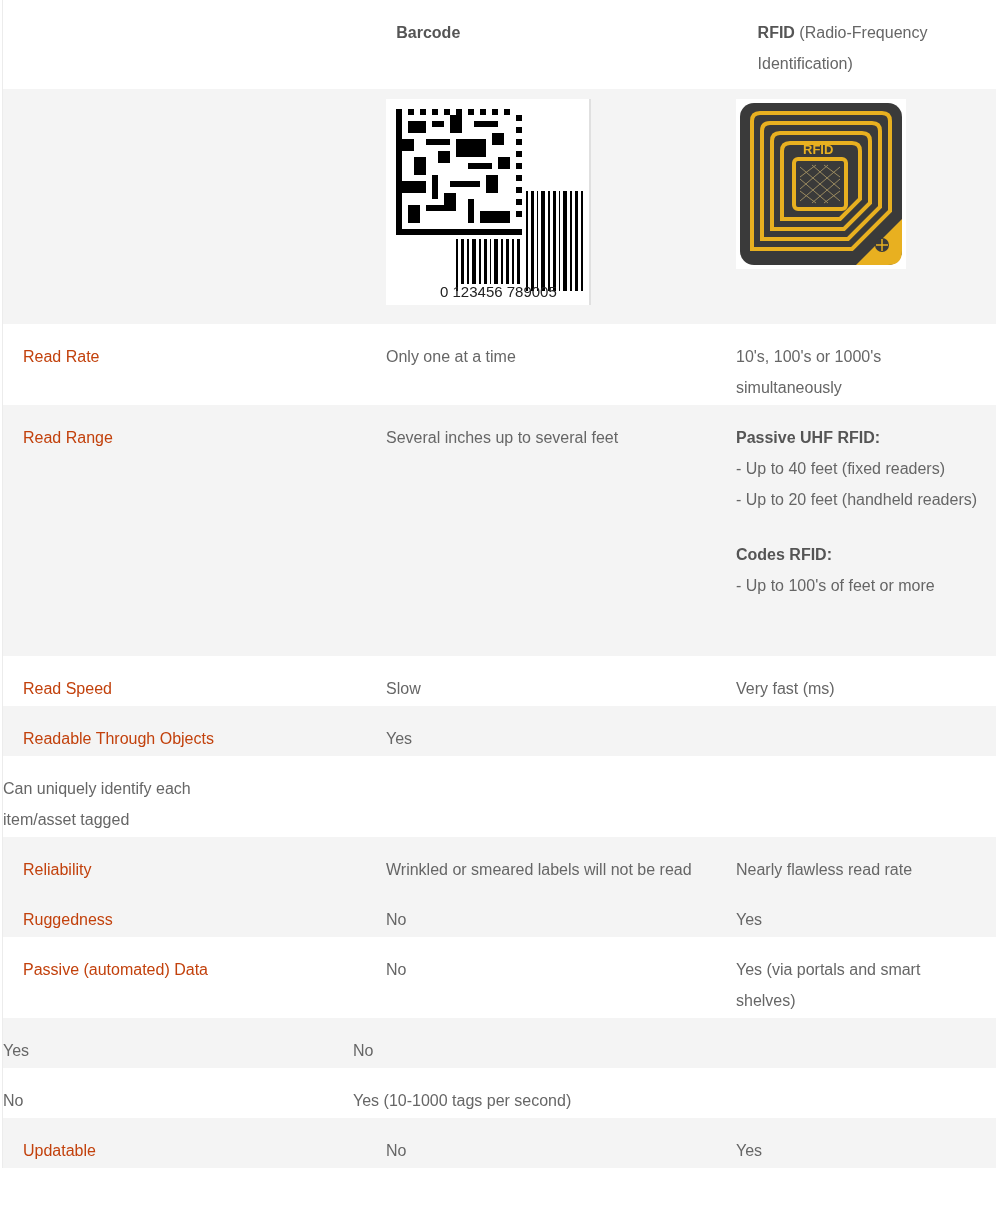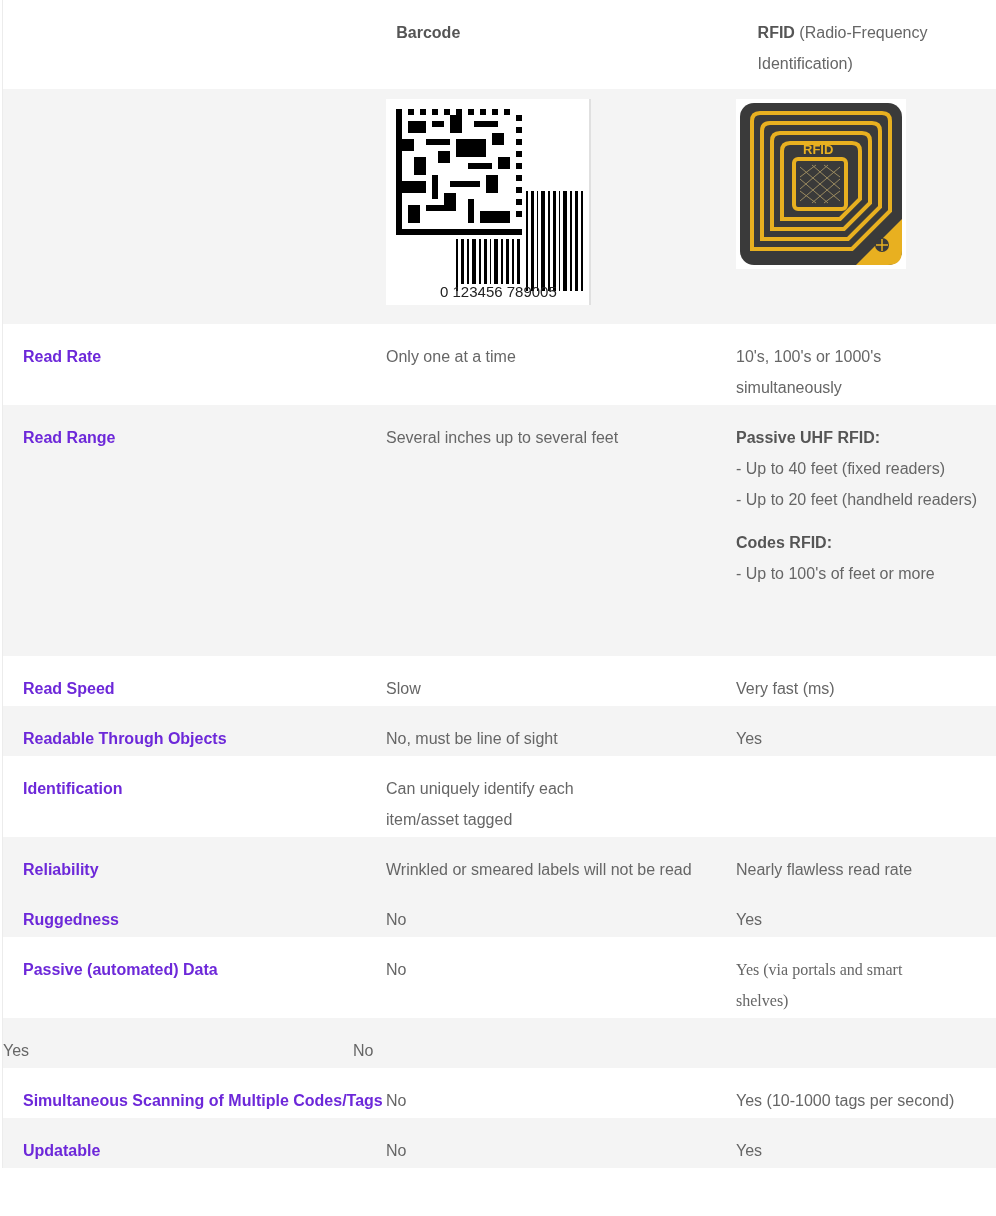--- a/index.html
+++ b/index.html
@@ -16,36 +16,36 @@
       margin-left: 2px;
       border-left: 1px solid #ececec;
     }
     .row {
       display: flex;
       box-sizing: border-box;
       padding: 22px 0 19px 0;
       line-height: 31px;
     }
     .row.alt { background: #f4f4f4; }
-    .c1 { width: 383px; padding-left: 20px; box-sizing: border-box; font-weight: bold; color: #6d28d9; }
+    .c1 { width: 383px; padding-left: 20px; box-sizing: border-box; font-weight: normal; color: #c2410c; }
     .c2 { width: 350px; padding-left: 0; box-sizing: border-box; }
     .c3 { width: 261px; padding-left: 0; box-sizing: border-box; padding-right: 6px; }
     .c2, .c3 { margin-top: -5px; }
     .c1 { margin-top: -5px; }
     .hdr-bold { font-weight: bold; color: #555555; }
     .img-row { padding: 10px 0 18px 0; }
     .barcode-box {
       width: 205px; height: 206px; background: #ffffff;
       display: block;
     }
     .rfid-box {
       width: 170px; height: 170px; background: #ffffff;
       display: block;
     }
-    .rng-block { margin-bottom: 12px; }
+    .rng-block { margin-bottom: 24px; }
   </style>
 </head>
 <body>
 
 <div class="table">
 
   <div class="row" style="padding-top:22px;padding-bottom:10px;height:89px;gap:41px;">
     <div class="c1"></div>
     <div class="c2 hdr-bold">Barcode</div>
     <div class="c3"><span class="hdr-bold">RFID</span><span> (Radio-Frequency Identification)</span></div>
@@ -177,55 +177,52 @@
   </div>
 
   <div class="row" style="height:50px;">
     <div class="c1">Read Speed</div>
     <div class="c2">Slow</div>
     <div class="c3">Very fast (ms)</div>
   </div>
 
   <div class="row alt" style="height:50px;">
     <div class="c1">Readable Through Objects</div>
-    <div class="c2">No, must be line of sight</div>
     <div class="c3">Yes</div>
   </div>
 
   <div class="row" style="height:81px;">
-    <div class="c1">Identification</div>
     <div class="c3" style="padding-right:32px;">Can uniquely identify each item/asset tagged</div>
   </div>
 
   <div class="row alt" style="height:50px;justify-content:space-between;">
     <div class="c1">Reliability</div>
     <div class="c2" style="white-space:nowrap;">Wrinkled or smeared labels will not be read</div>
     <div class="c3">Nearly flawless read rate</div>
   </div>
 
 
   <div class="row alt" style="height:50px;">
     <div class="c1">Ruggedness</div>
     <div class="c2">No</div>
     <div class="c3">Yes</div>
   </div>
 
   <div class="row" style="height:81px;justify-content:center;">
     <div class="c1">Passive (automated) Data</div>
     <div class="c2">No</div>
-    <div class="c3" style="padding-right:59px;font-family:Liberation Serif, serif;">Yes (via portals and smart shelves)</div>
+    <div class="c3" style="padding-right:59px;">Yes (via portals and smart shelves)</div>
   </div>
 
   <div class="row alt" style="height:50px;">
     <div class="c2">Yes</div>
     <div class="c3">No</div>
   </div>
 
   <div class="row" style="height:50px;">
-    <div class="c1" style="white-space:nowrap;">Simultaneous Scanning of Multiple Codes/Tags</div>
     <div class="c2">No</div>
     <div class="c3" style="white-space:nowrap;">Yes (10-1000 tags per second)</div>
   </div>
 
   <div class="row alt" style="height:50px;">
     <div class="c1">Updatable</div>
     <div class="c2">No</div>
     <div class="c3">Yes</div>
   </div>
 

